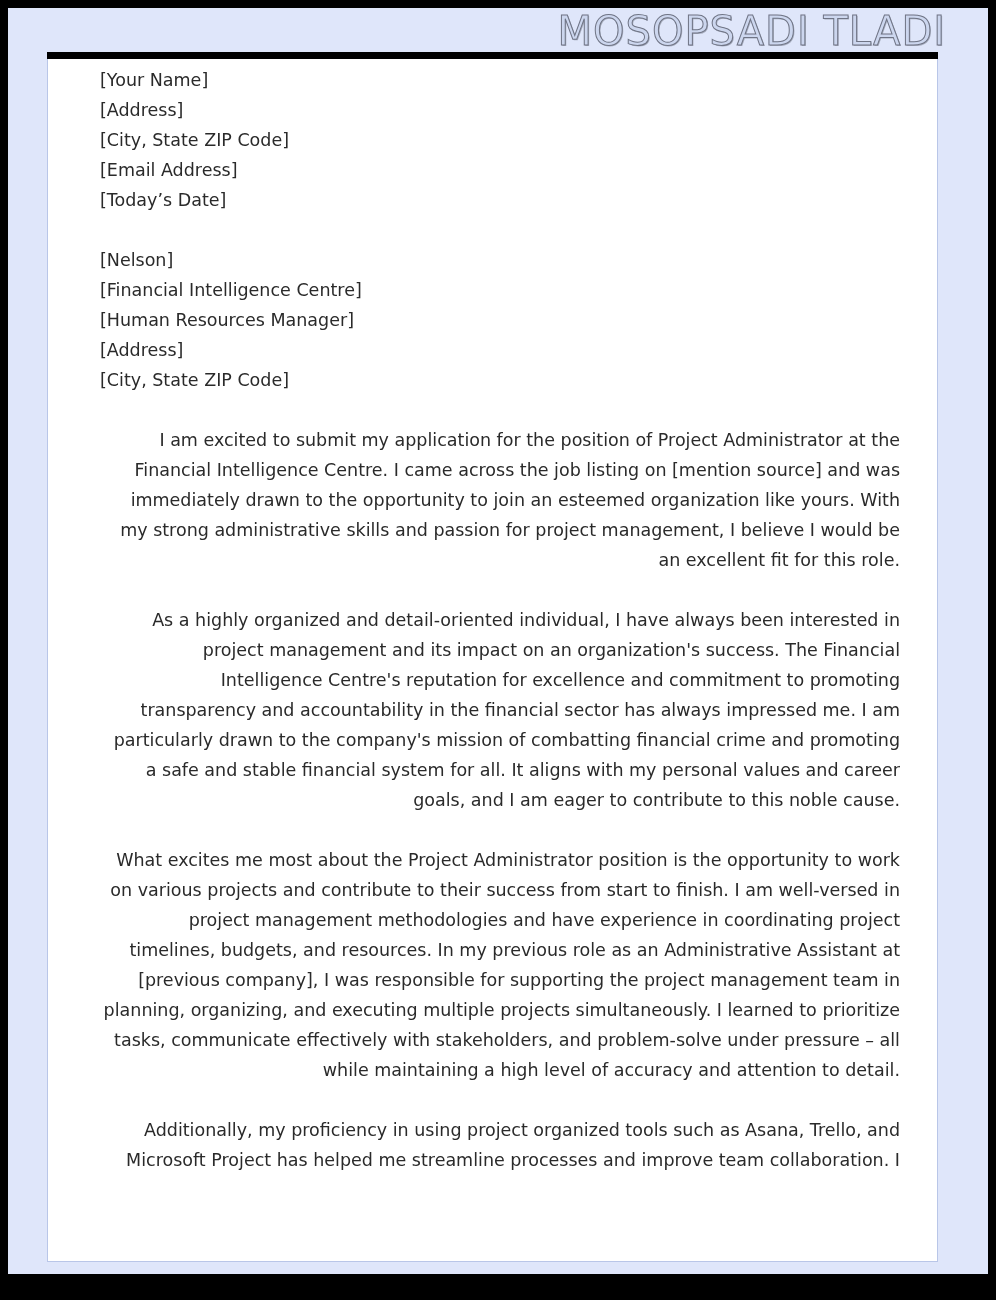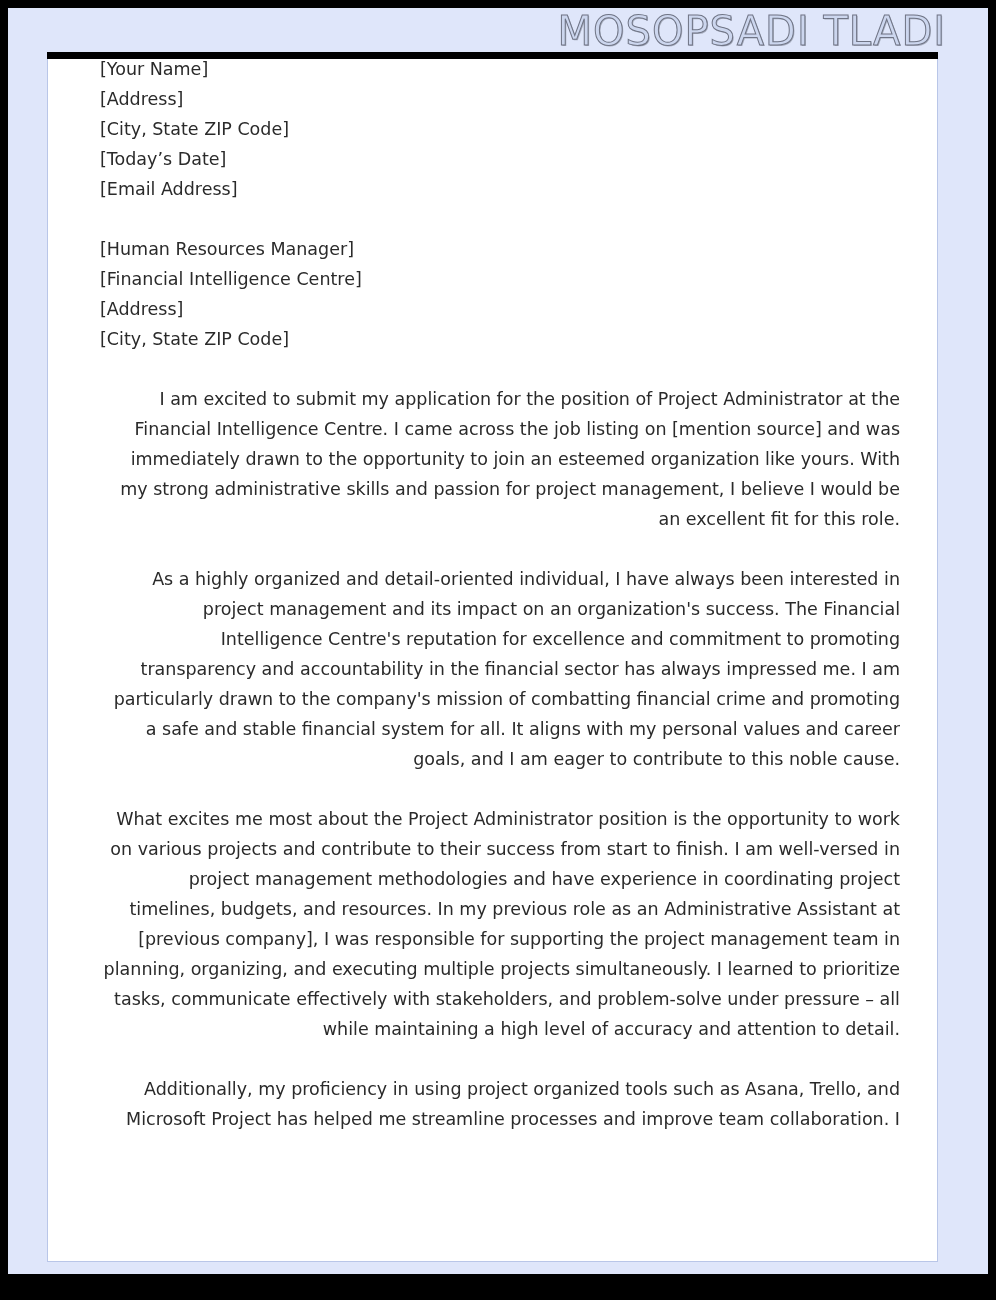--- a/index.html
+++ b/index.html
@@ -82,21 +82,21 @@
     box-sizing: border-box;
     border-left: 1px solid #b9c6e8;
     border-right: 1px solid #b9c6e8;
     border-bottom: 1px solid #b9c6e8;
   }
 
   
   #letter-body {
     position: absolute;
     left: 92px;
-    top: 46px;
+    top: 57px;
     width: 800px;
     color: #2a2a2a;
     font-size: 17.5px;
     line-height: 30px;
   }
 
   .addr-block {
     margin: 0 0 30px 0;
   }
   .addr-line {
@@ -139,27 +139,28 @@
     <div id="header-rule"></div>
 
     <div id="sheet"></div>
 
     <div id="letter-body">
 
       <div class="addr-block">
         <div class="addr-line">[Your Name]</div>
         <div class="addr-line">[Address]</div>
         <div class="addr-line">[City, State ZIP Code]</div>
+        <div class="addr-line">[Email Address]</div>
         <div class="addr-line">[Today’s Date]</div>
-        <div class="addr-line">[Email Address]</div>
       </div>
 
       <div class="addr-block">
+        <div class="addr-line">[Nelson]</div>
+        <div class="addr-line">[Financial Intelligence Centre]</div>
         <div class="addr-line">[Human Resources Manager]</div>
-        <div class="addr-line">[Financial Intelligence Centre]</div>
         <div class="addr-line">[Address]</div>
         <div class="addr-line">[City, State ZIP Code]</div>
       </div>
 
 
       <div class="para">I am excited to submit my application for the position of Project Administrator at the Financial Intelligence Centre. I came across the job listing on [mention source] and was immediately drawn to the opportunity to join an esteemed organization like yours. With my strong administrative skills and passion for project management, I believe I would be an excellent fit for this role.</div>
       <div class="para">As a highly organized and detail-oriented individual, I have always been interested in project management and its impact on an organization's success. The Financial Intelligence Centre's reputation for excellence and commitment to promoting transparency and accountability in the financial sector has always impressed me. I am particularly drawn to the company's mission of combatting financial crime and promoting a safe and stable financial system for all. It aligns with my personal values and career goals, and I am eager to contribute to this noble cause.</div>
       <div class="para">What excites me most about the Project Administrator position is the opportunity to work on various projects and contribute to their success from start to finish. I am well-versed in project management methodologies and have experience in coordinating project timelines, budgets, and resources. In my previous role as an Administrative Assistant at [previous company], I was responsible for supporting the project management team in planning, organizing, and executing multiple projects simultaneously. I learned to prioritize tasks, communicate effectively with stakeholders, and problem-solve under pressure – all while maintaining a high level of accuracy and attention to detail.</div>
       <div class="para">Additionally, my proficiency in using project organized tools such as Asana, Trello, and Microsoft Project has helped me streamline processes and improve team collaboration. I</div>
 

